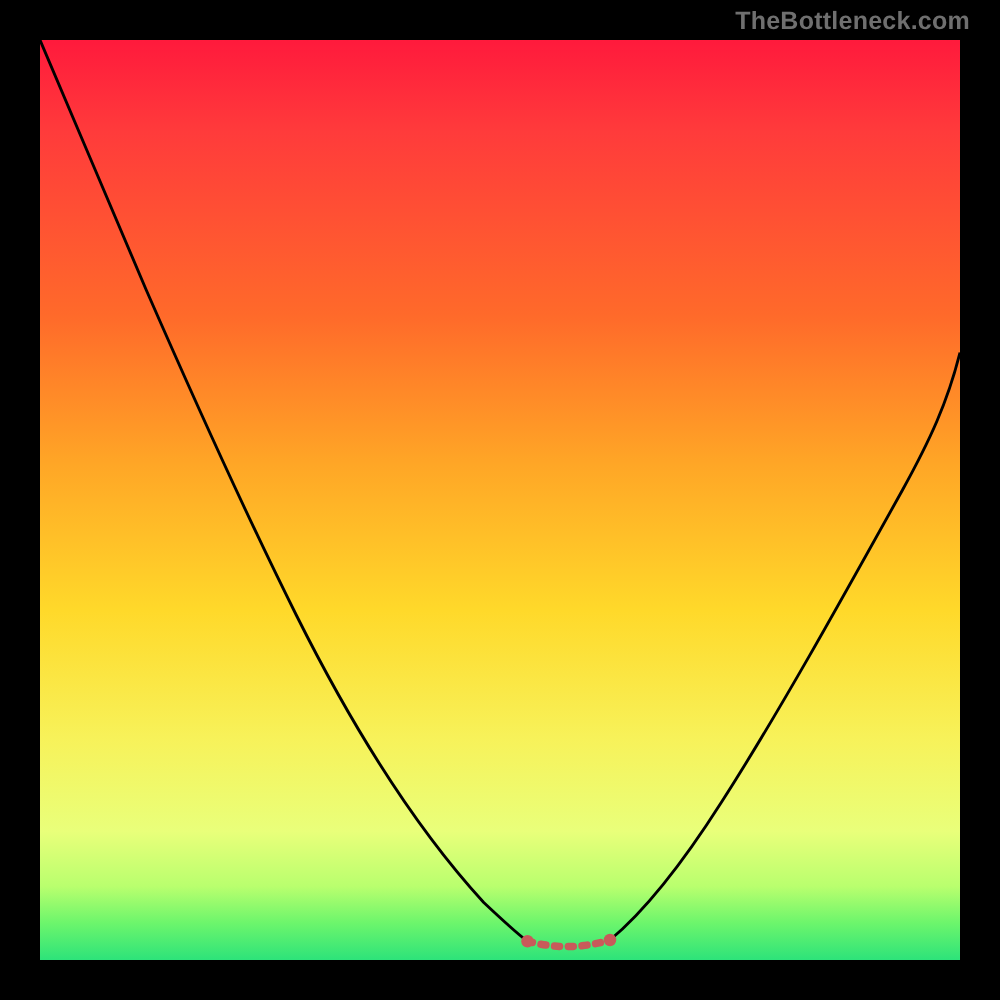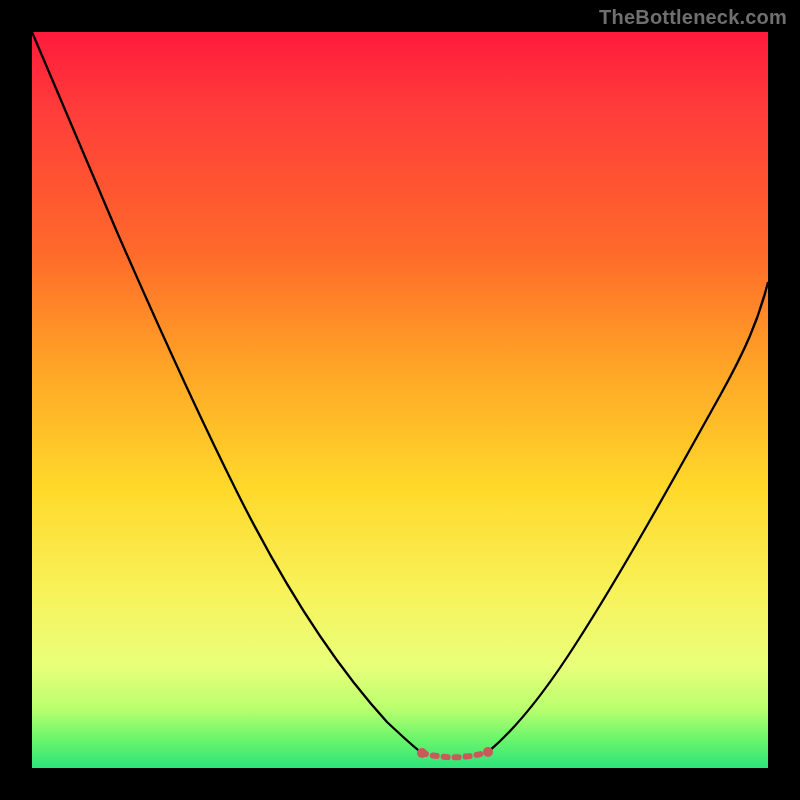--- a/index.html
+++ b/index.html
@@ -41,21 +41,21 @@
   .plot-area svg {
     position: absolute;
     left: 0;
     top: 0;
     width: 736px;
     height: 736px;
   }
   .watermark {
     position: absolute;
     top: 6px;
-    right: 13px;
+    right: 24px;
     color: #6f6f6f;
     font-size: 20px;
     font-weight: 600;
     letter-spacing: 0.2px;
     user-select: none;
   }
 </style>
 </head>
 <body>
 

